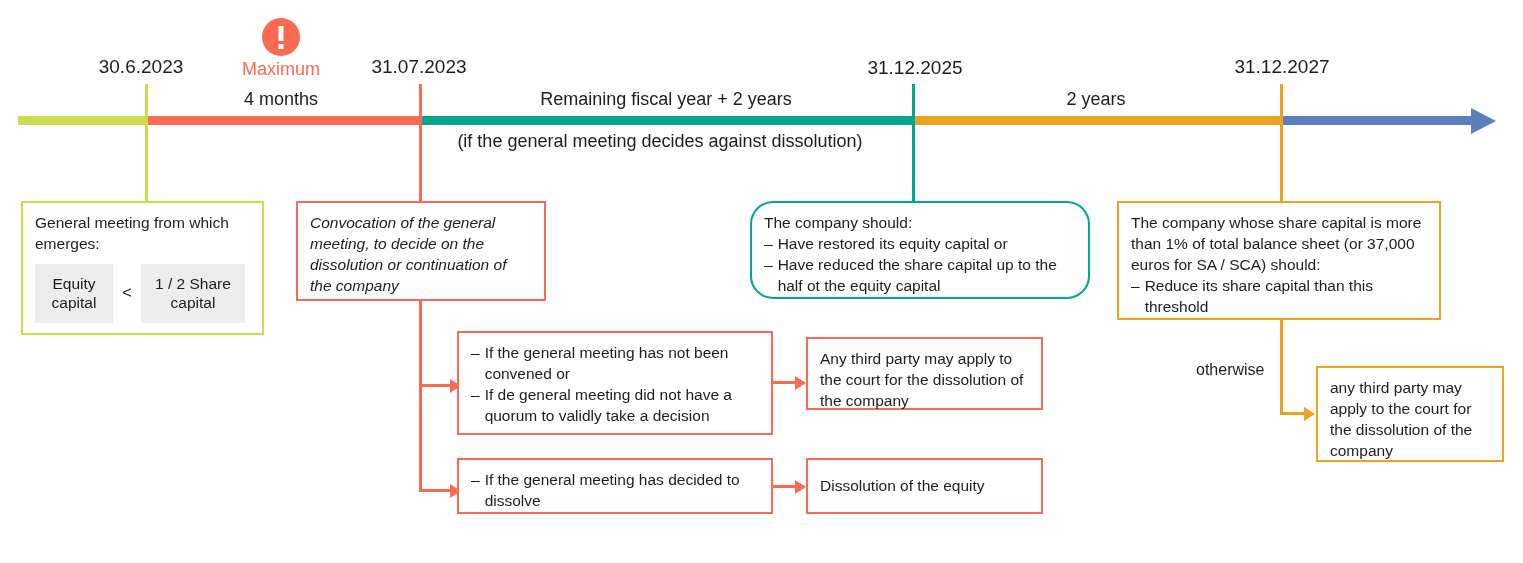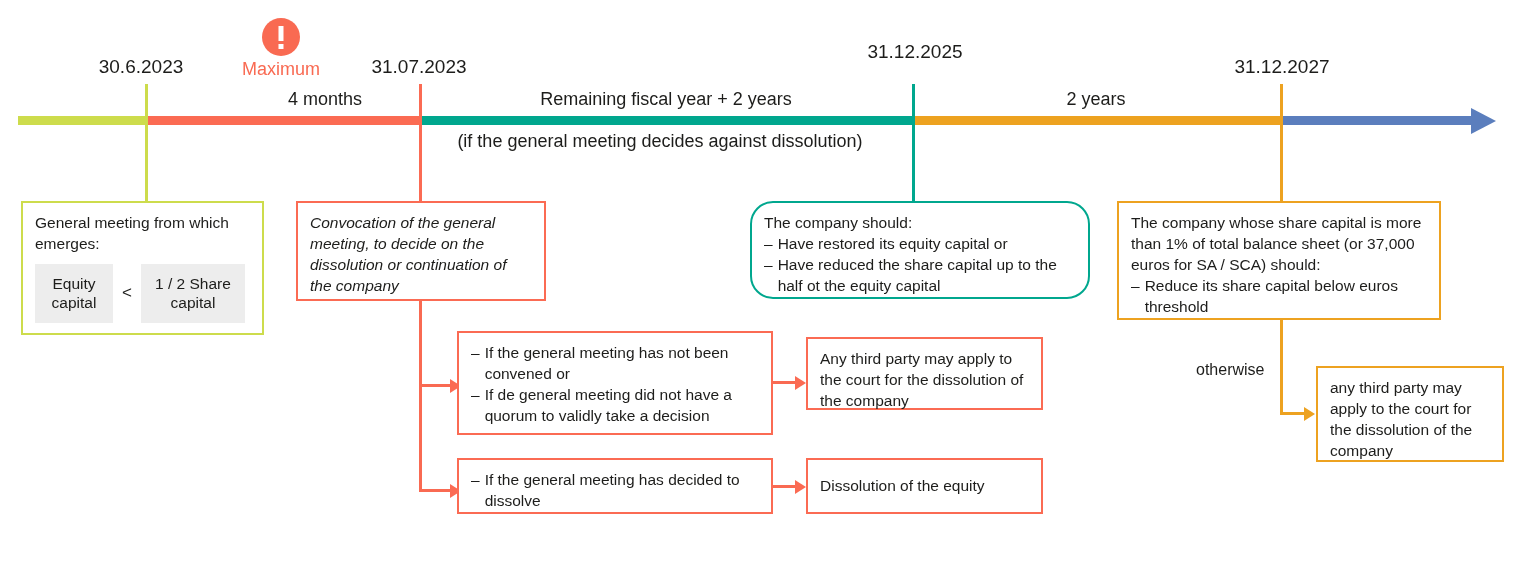--- a/index.html
+++ b/index.html
@@ -162,29 +162,29 @@
   <div class="seg" style="left:1281px; width:190px; background:#5b7ebd;"></div>
   <div class="arrow-head" style="left:1471px; top:108px; border-left:25px solid #5b7ebd;"></div>
 
   <div class="vline" style="left:145px; top:84px; height:244px; background:#cddc4c;"></div>
   <div class="vline" style="left:419px; top:84px; height:217px; background:#fb6b53;"></div>
   <div class="vline" style="left:912px; top:84px; height:117px; background:#00a78e;"></div>
   <div class="vline" style="left:1280px; top:84px; height:117px; background:#eda220;"></div>
 
   <div class="date-label" style="left:141px; top:56px;">30.6.2023</div>
   <div class="date-label" style="left:419px; top:56px;">31.07.2023</div>
-  <div class="date-label" style="left:915px; top:41px;text-align:center;">31.12.2025</div>
+  <div class="date-label" style="left:915px; top:57px;text-align:center;">31.12.2025</div>
   <div class="date-label" style="left:1282px; top:56px;">31.12.2027</div>
 
   <div class="warn-wrap" style="left:281px; top:18px;">
     <div class="warn-circle"></div>
     <div class="warn-text">Maximum</div>
   </div>
 
-  <div class="span-label" style="left:281px; top:89px;margin-left:44px;">4 months</div>
+  <div class="span-label" style="left:281px; top:89px;">4 months</div>
   <div class="span-label" style="left:666px; top:89px;">Remaining fiscal year + 2 years</div>
   <div class="span-label" style="left:1096px; top:89px;">2 years</div>
 
   <div class="sub-label" style="left:660px; top:130px; width:420px;">(if the general meeting decides against dissolution)</div>
 
   <div class="box" style="left:21px; top:201px; width:243px; border-color:#cddc4c;">
     <p>General meeting from which emerges:</p>
     <div class="chips">
       <div class="chip" style="width:78px;">Equity capital</div>
       <div class="chip-op">&lt;</div>
@@ -205,21 +205,21 @@
     <div class="bullet">
       <span class="dash">–</span>
       <span>Have reduced the share capital up to the half ot the equity capital</span>
     </div>
   </div>
 
   <div class="box" style="left:1117px; top:201px; width:324px; height:119px; border-color:#eda220;">
     <p>The company whose share capital is more than 1% of total balance sheet (or 37,000 euros for SA / SCA) should:</p>
     <div class="bullet">
       <span class="dash">–</span>
-      <span>Reduce its share capital below euros threshold</span>
+      <span>Reduce its share capital than this threshold</span>
     </div>
   </div>
 
   <div class="conn conn-v" style="left:419px; top:301px; height:190px;"></div>
   <div class="conn conn-h" style="left:419px; top:384px; width:34px;"></div>
   <div class="tri" style="left:450px; top:379px; border-left:11px solid #fb6b53;"></div>
   <div class="conn conn-h" style="left:419px; top:489px; width:34px;"></div>
   <div class="tri" style="left:450px; top:484px; border-left:11px solid #fb6b53;"></div>
 
   <div class="box" style="left:457px; top:331px; width:316px; height:104px; border-color:#fb6b53;">

